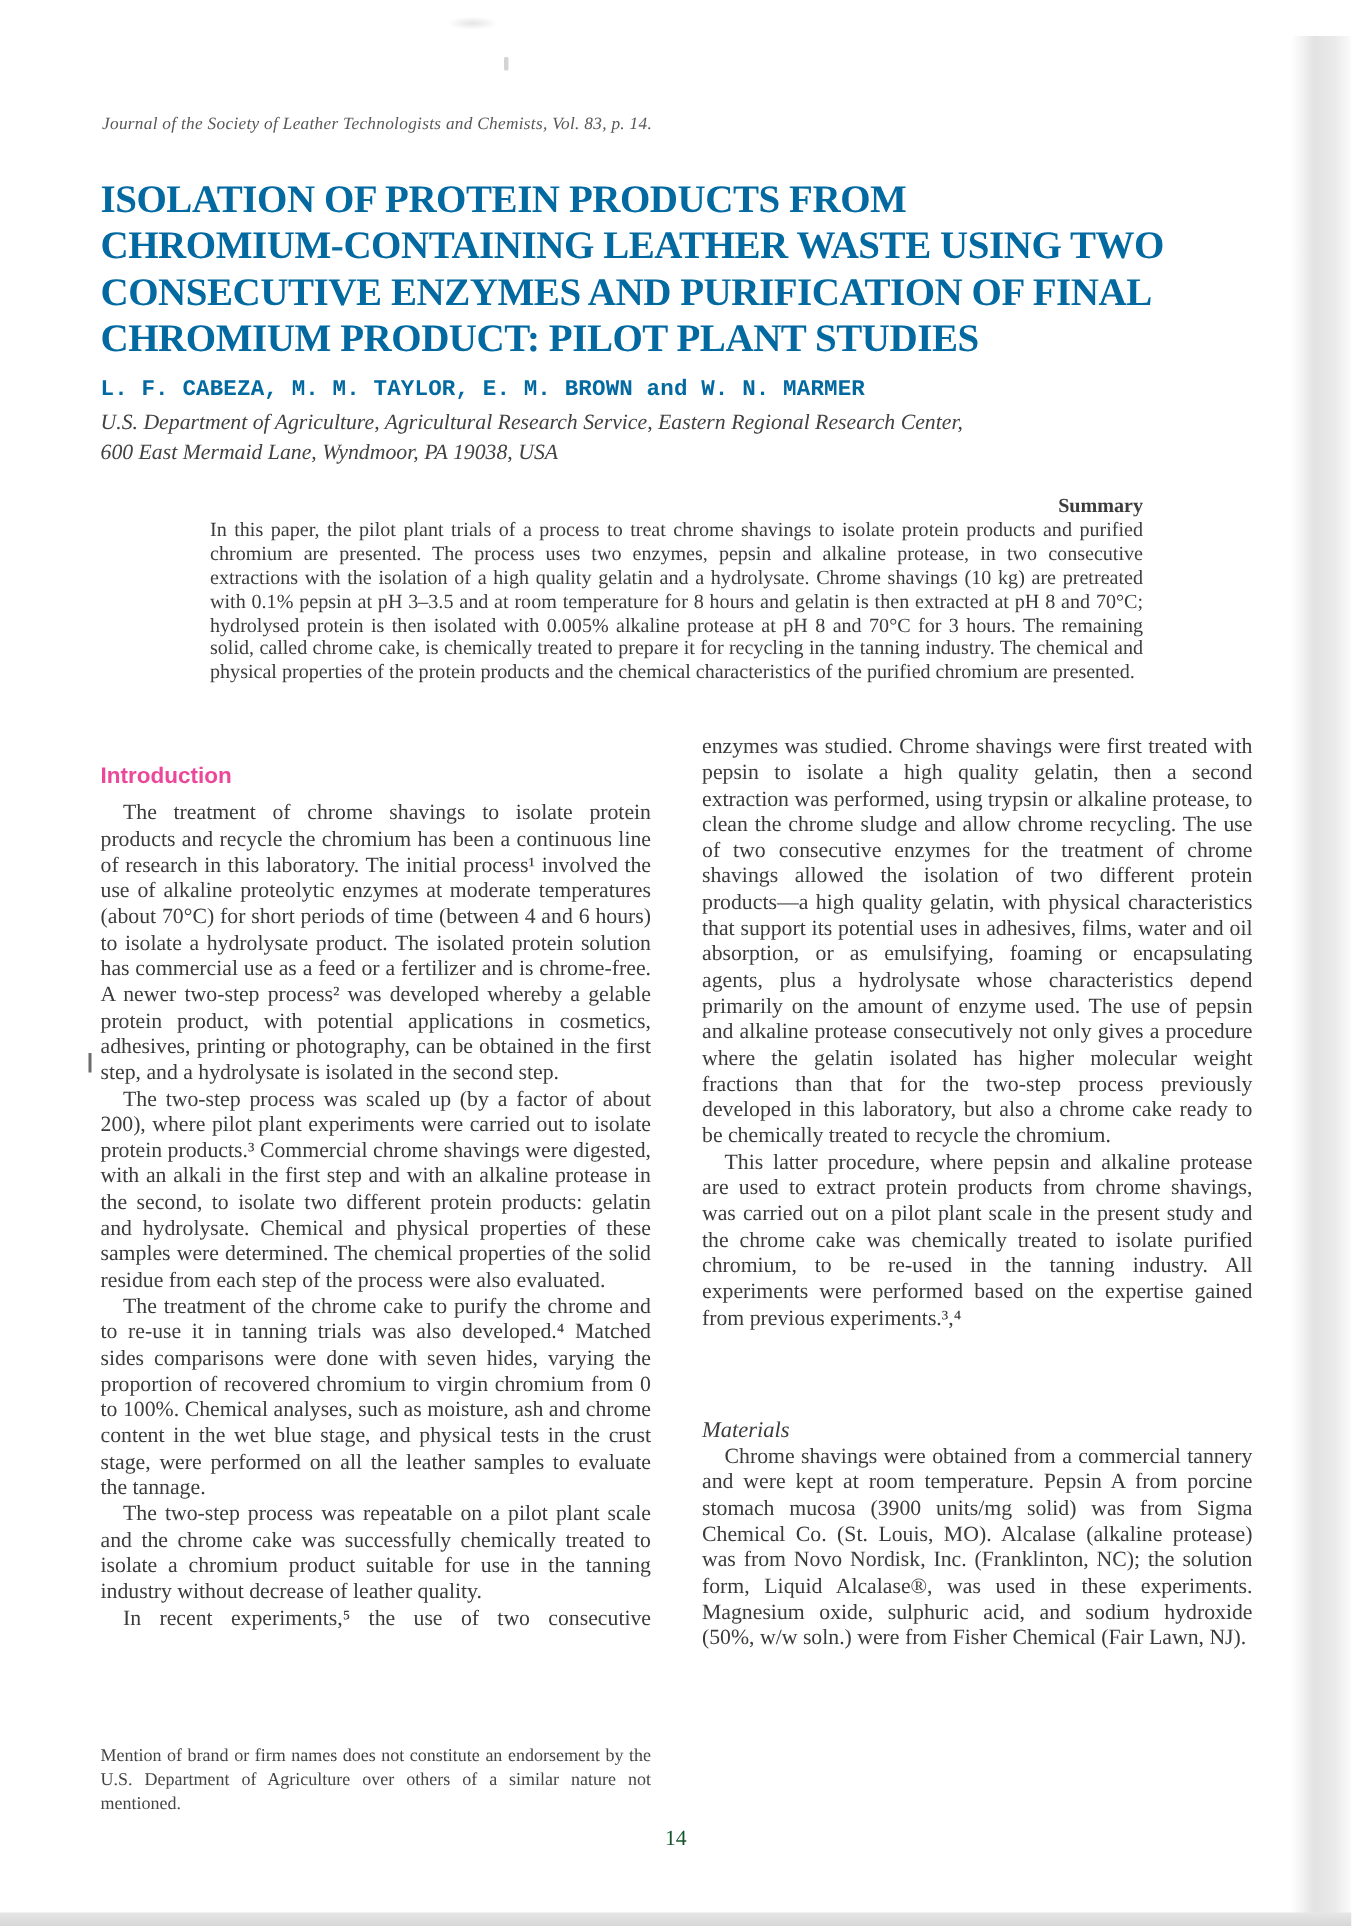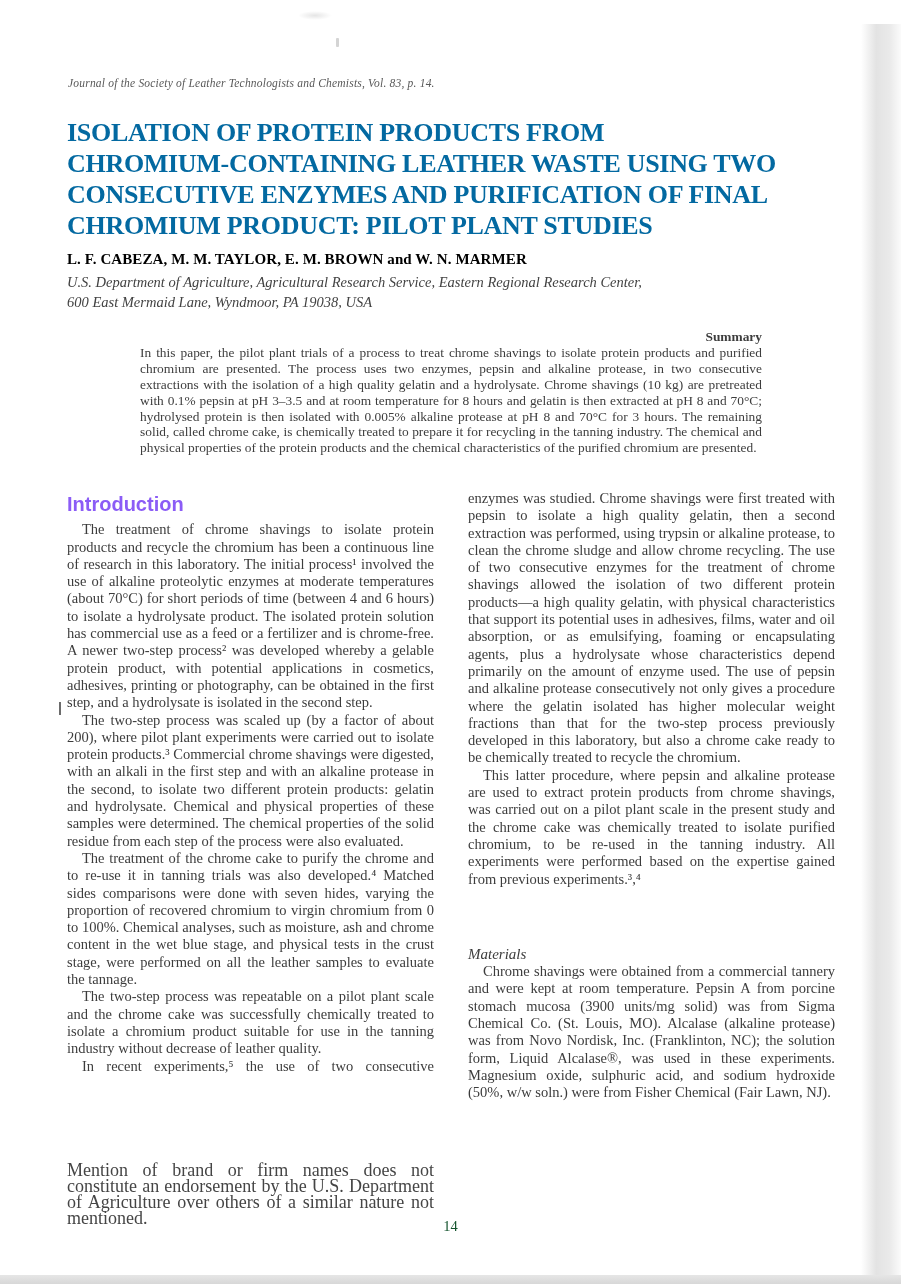--- a/index.html
+++ b/index.html
@@ -46,22 +46,22 @@
 
   .title {
     position: absolute; left: 67px; top: 117px; width: 745px;
     font-family: Liberation Serif, serif;
     font-weight: bold; font-size: 26px; line-height: 31px;
     letter-spacing: -0.3px; color: #0369a1;
   }
 
   .authors {
     position: absolute; left: 67px; top: 251px;
-    font-family: Liberation Serif, serif;
-    font-weight: bold; font-size: 15px; color: #000000; letter-spacing: 0.1px;
+    font-family: Liberation Mono, monospace;
+    font-weight: bold; font-size: 15px; color: #0369a1; letter-spacing: 0.1px;
   }
 
   .affiliation {
     position: absolute; left: 67px; top: 273px; width: 760px;
     font-style: italic; font-size: 14.5px; line-height: 19.5px; color: #424242;
   }
 
   .summary {
     position: absolute; left: 140px; top: 329px; width: 622px;
     font-size: 13.4px; line-height: 15.9px; text-align: justify; color: #3d3d3d;
@@ -70,36 +70,36 @@
 
   .col {
     position: absolute; top: 492px;
     font-size: 14.5px; line-height: 17.3px; text-align: justify; color: #3c3c3c;
   }
   .col-left  { left: 67px;  width: 367px; }
   .col-right { left: 468px; width: 367px; top: 490px; }
 
   .section-heading {
     font-family: "Liberation Sans", sans-serif;
-    font-weight: bold; font-size: 20px; color: #8b5cf6;
-    margin: 4px 0 8px 0; text-align: left;
+    font-weight: bold; font-size: 15px; color: #ec4899;
+    margin: 17px 0 8px 0; text-align: left;
   }
   .col p { margin: 0; }
   .col p.indent { text-indent: 15px; }
   .force-last { text-align-last: justify; }
 
   .experimental-block { margin-top: 58px; }
   .materials-heading {
     font-style: italic; font-size: 15px; color: #3c3c3c;
     margin: 13px 0 3px 0; text-align: left;
   }
 
   .footnote {
     position: absolute; left: 67px; top: 1162px; width: 367px;
-    font-size: 18px; line-height: 16px; text-align: justify; color: #454545;
+    font-size: 12px; line-height: 16px; text-align: justify; color: #454545;
   }
 
   .page-number {
     position: absolute; left: 0; top: 1218px; width: 901px;
     text-align: center; font-size: 14.5px; color: #14532d;
   }
 </style>
 </head>
 <body>
 

